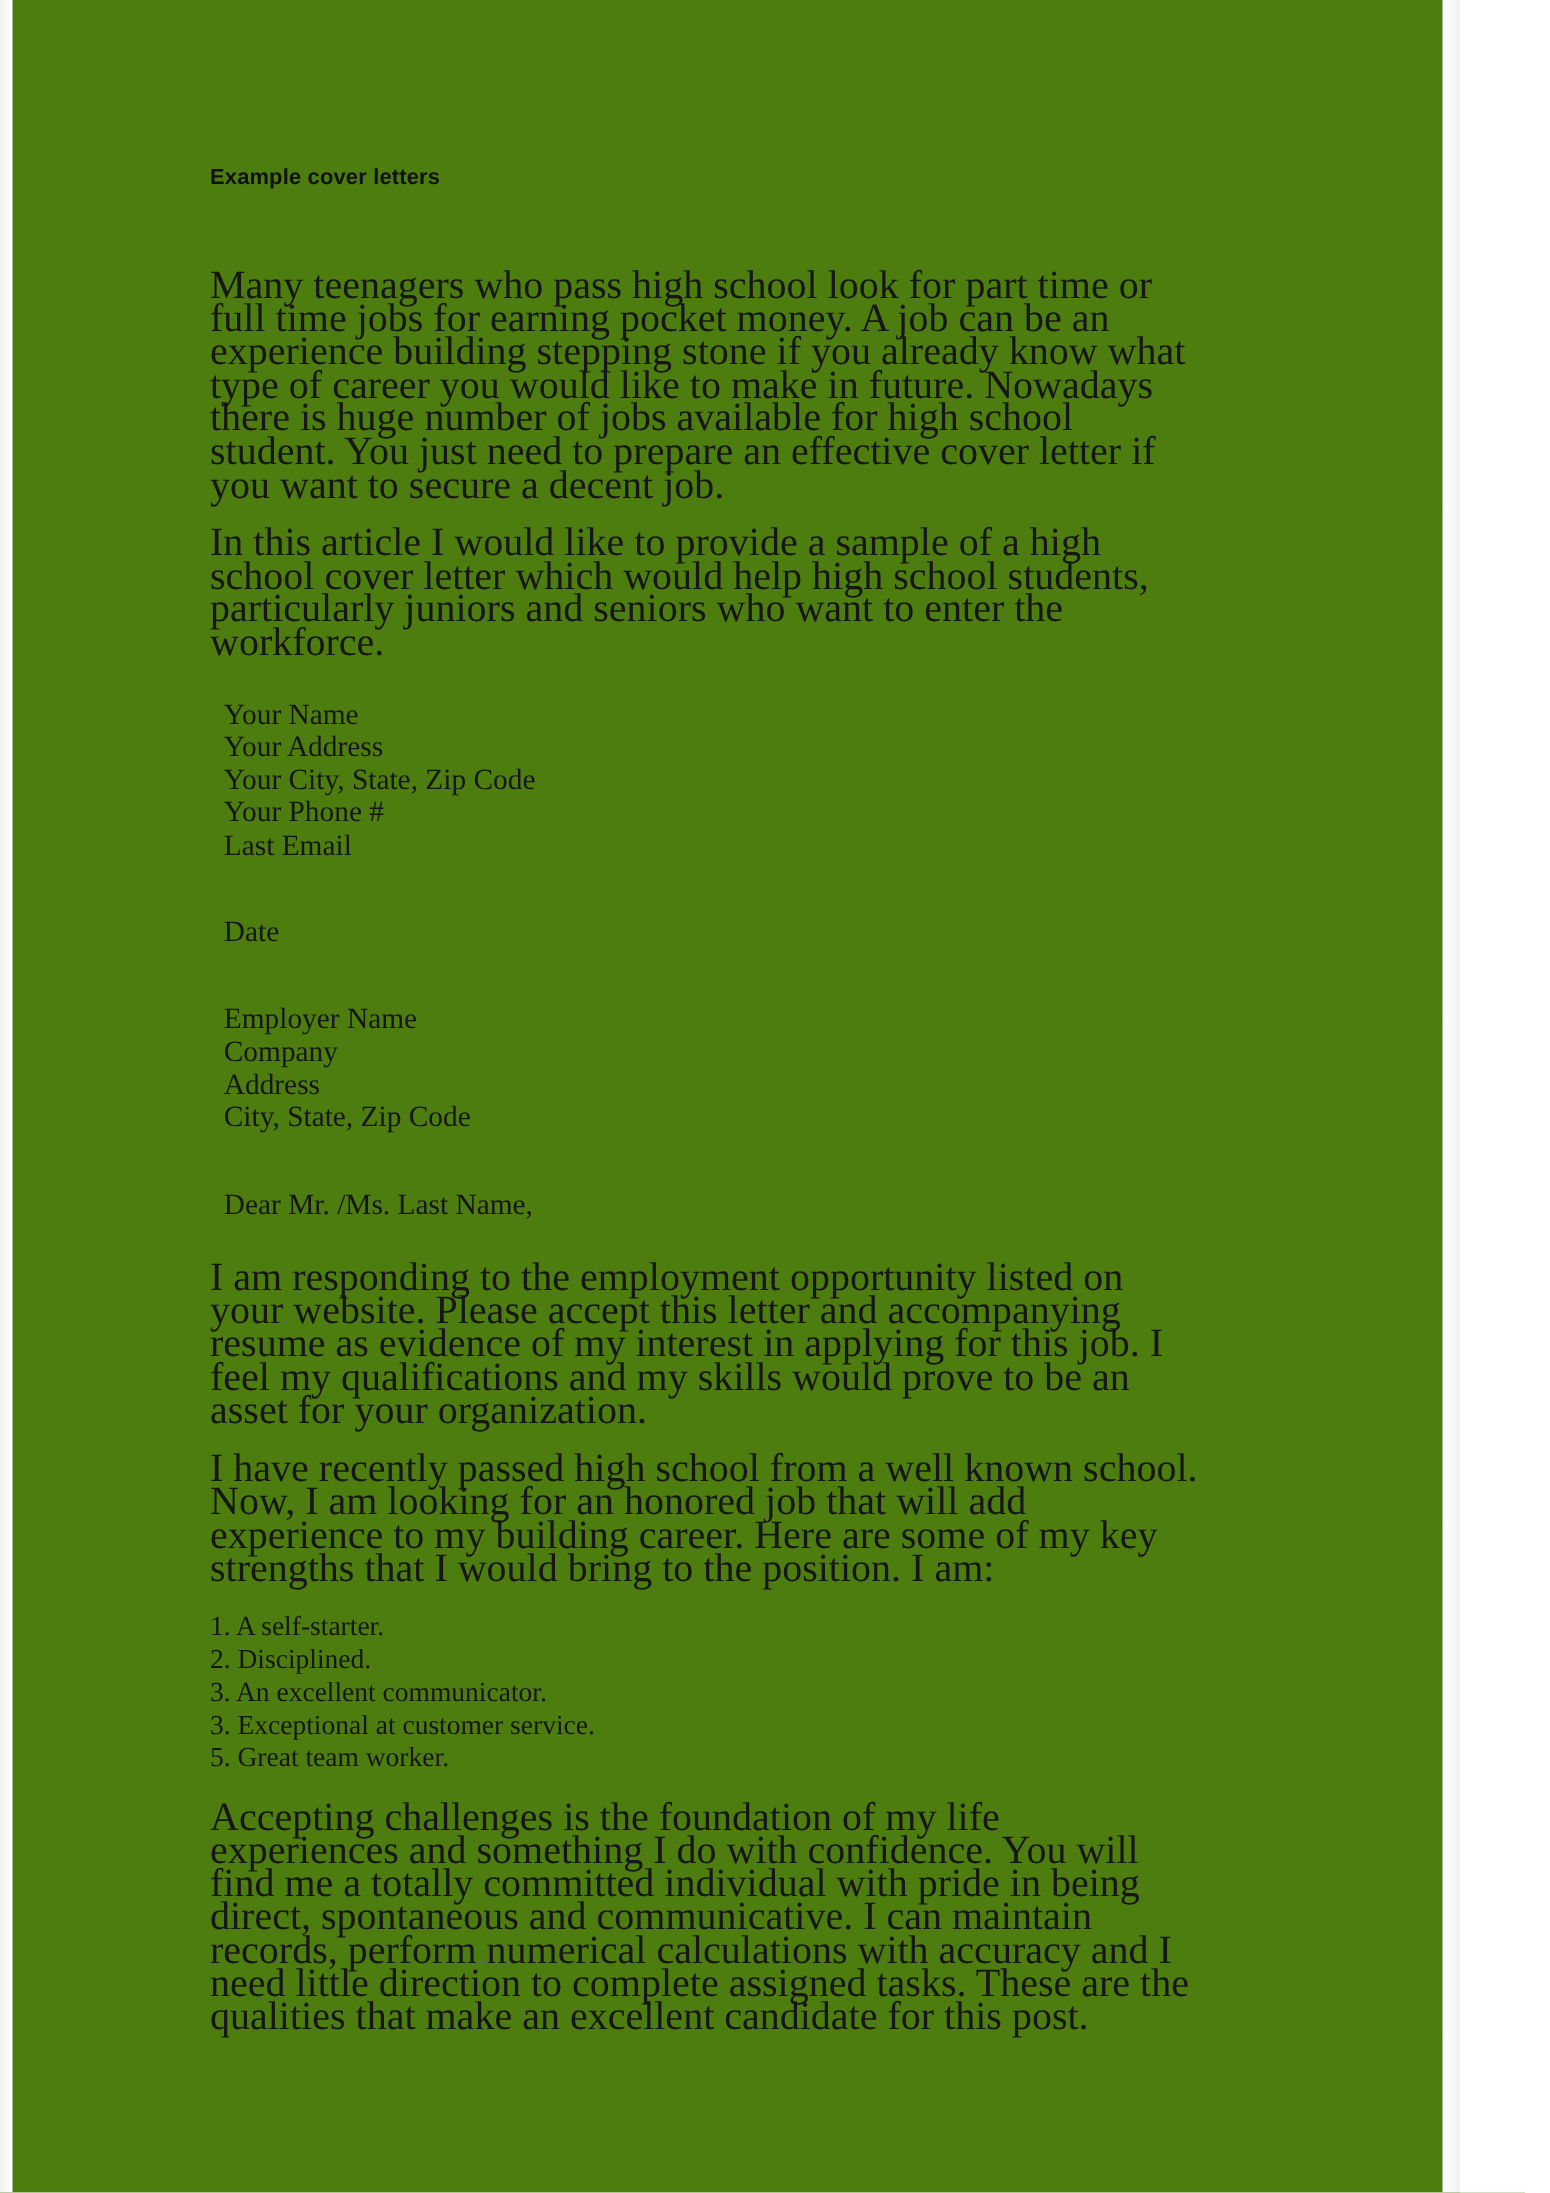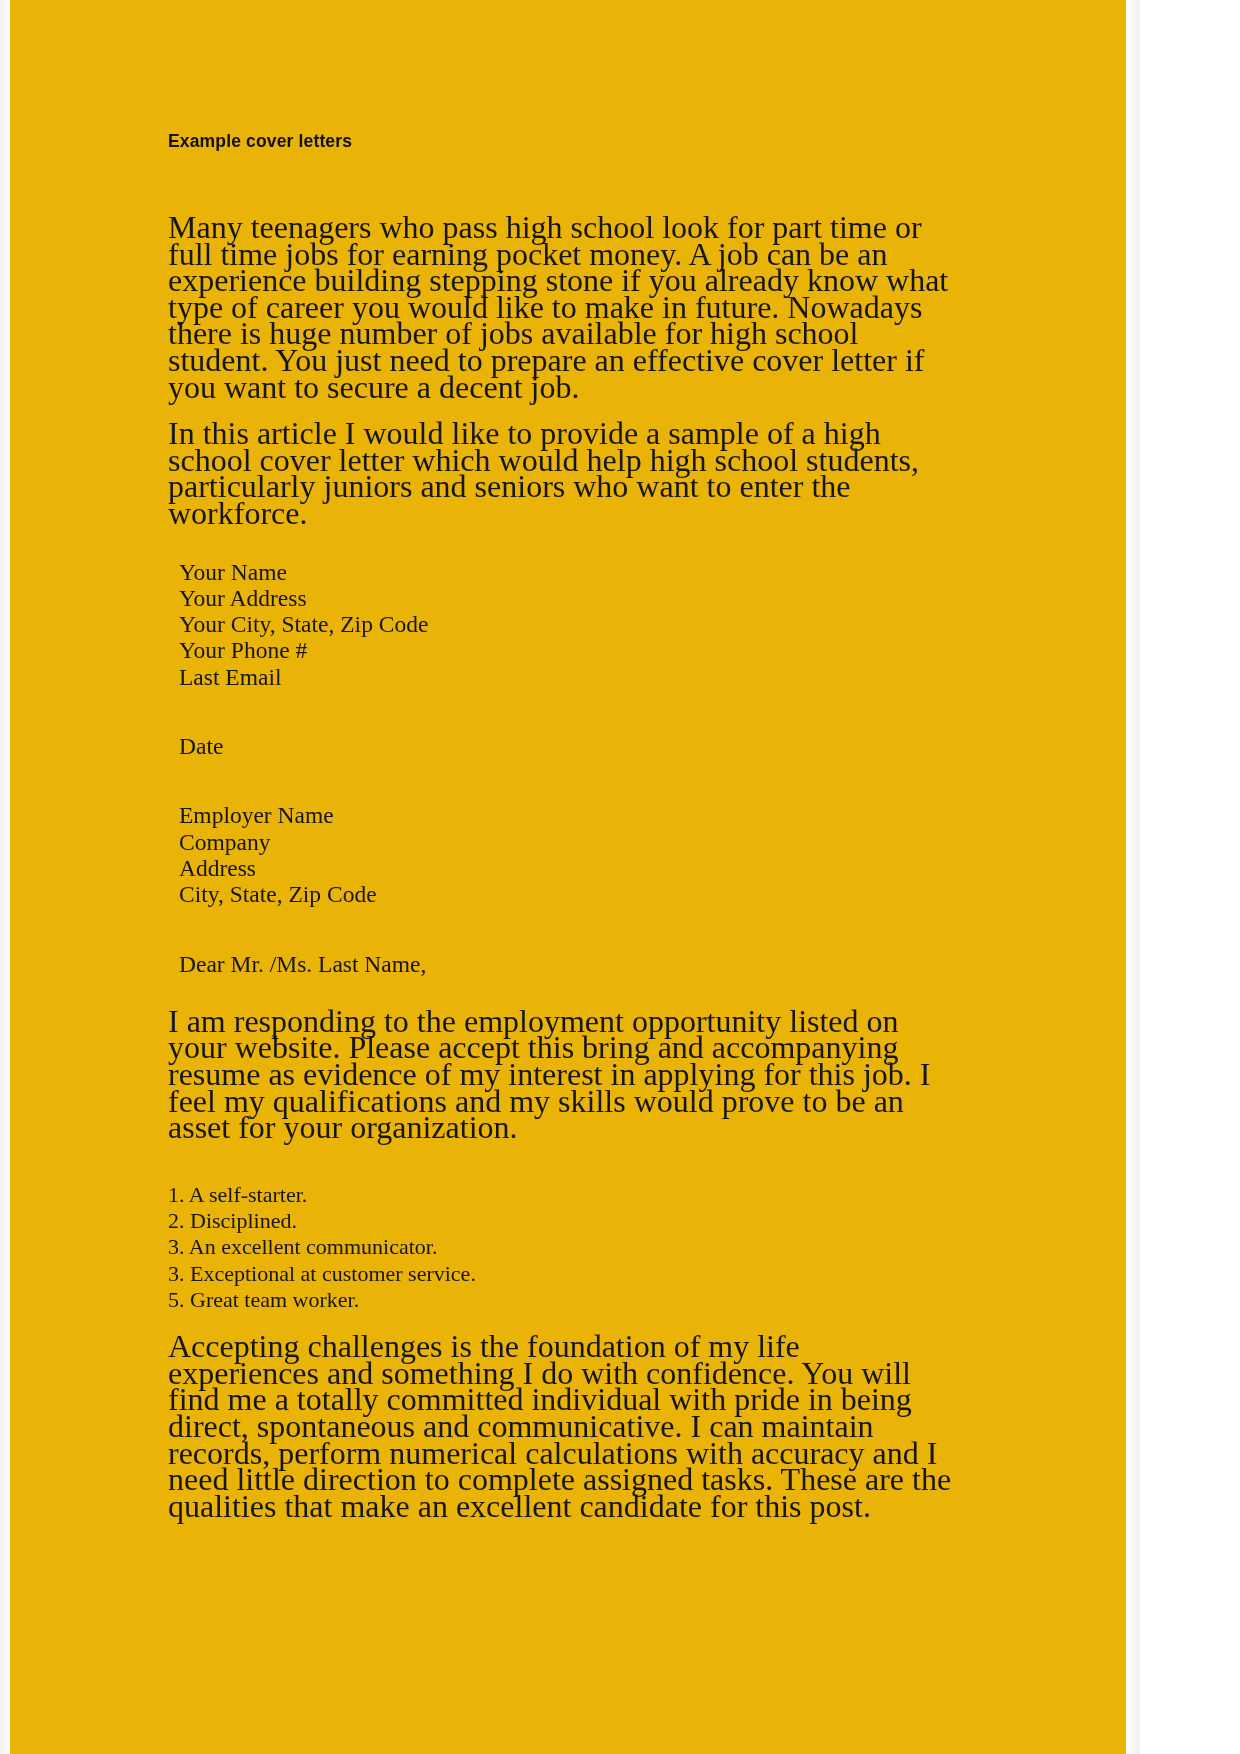--- a/index.html
+++ b/index.html
@@ -11,22 +11,23 @@
     width: 1240px;
     height: 1754px;
     font-family: "Liberation Serif", "DejaVu Serif", serif;
     color: #000000;
     -webkit-font-smoothing: none;
   }
   .page {
     position: relative;
     width: 1140px;
     height: 1754px;
-    background: #eab308;
+    background: #4d7c0f;
     overflow: hidden;
+    padding-left: 28px;
   }
   
   .scan-edge-left {
     position: absolute;
     top: 0;
     left: 0;
     width: 10px;
     height: 1754px;
     background: linear-gradient(to right, #f2f2f2, #ffffff);
   }
@@ -130,24 +131,25 @@
     </div>
 
     <div class="gap-block"></div>
 
     <div class="block">
       <div>Dear Mr. /Ms. Last Name,</div>
     </div>
 
     <div class="gap-para"></div>
 
-    <p class="para">I am responding to the employment opportunity listed on your website. Please accept this bring and accompanying resume as evidence of my interest in applying for this job. I feel my qualifications and my skills would prove to be an asset for your organization.</p>
+    <p class="para">I am responding to the employment opportunity listed on your website. Please accept this letter and accompanying resume as evidence of my interest in applying for this job. I feel my qualifications and my skills would prove to be an asset for your organization.</p>
 
     <div class="gap-para"></div>
 
+    <p class="para">I have recently passed high school from a well known school. Now, I am looking for an honored job that will add experience to my building career. Here are some of my key strengths that I would bring to the position. I am:</p>
 
     <div class="gap-list"></div>
 
     <div class="list">
       <div class="list-row">1. A self-starter.</div>
       <div class="list-row">2. Disciplined.</div>
       <div class="list-row">3. An excellent communicator.</div>
       <div class="list-row">3. Exceptional at customer service.</div>
       <div class="list-row">5. Great team worker.</div>
     </div>

